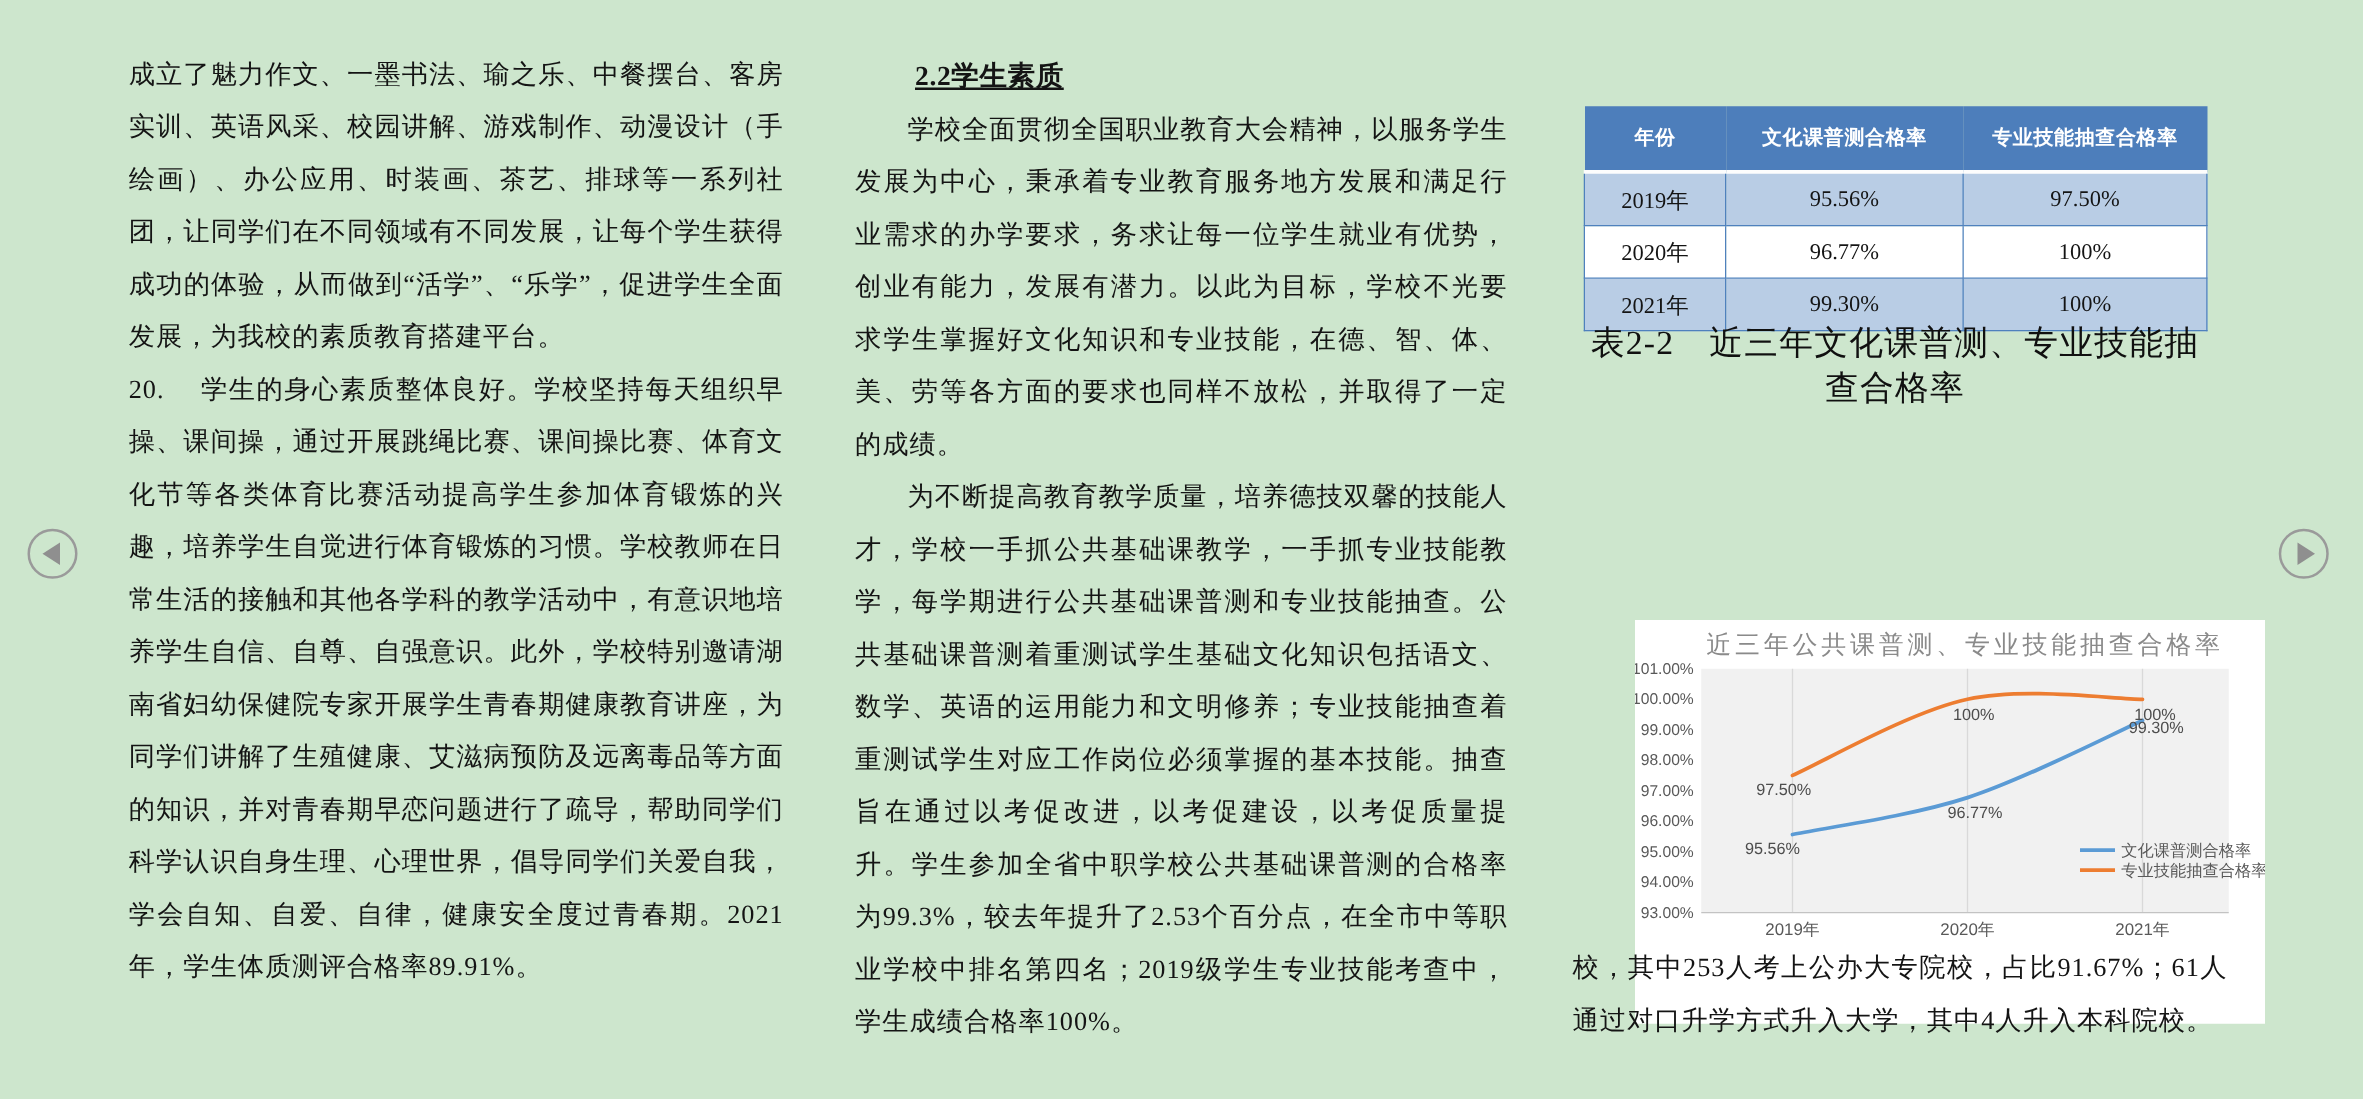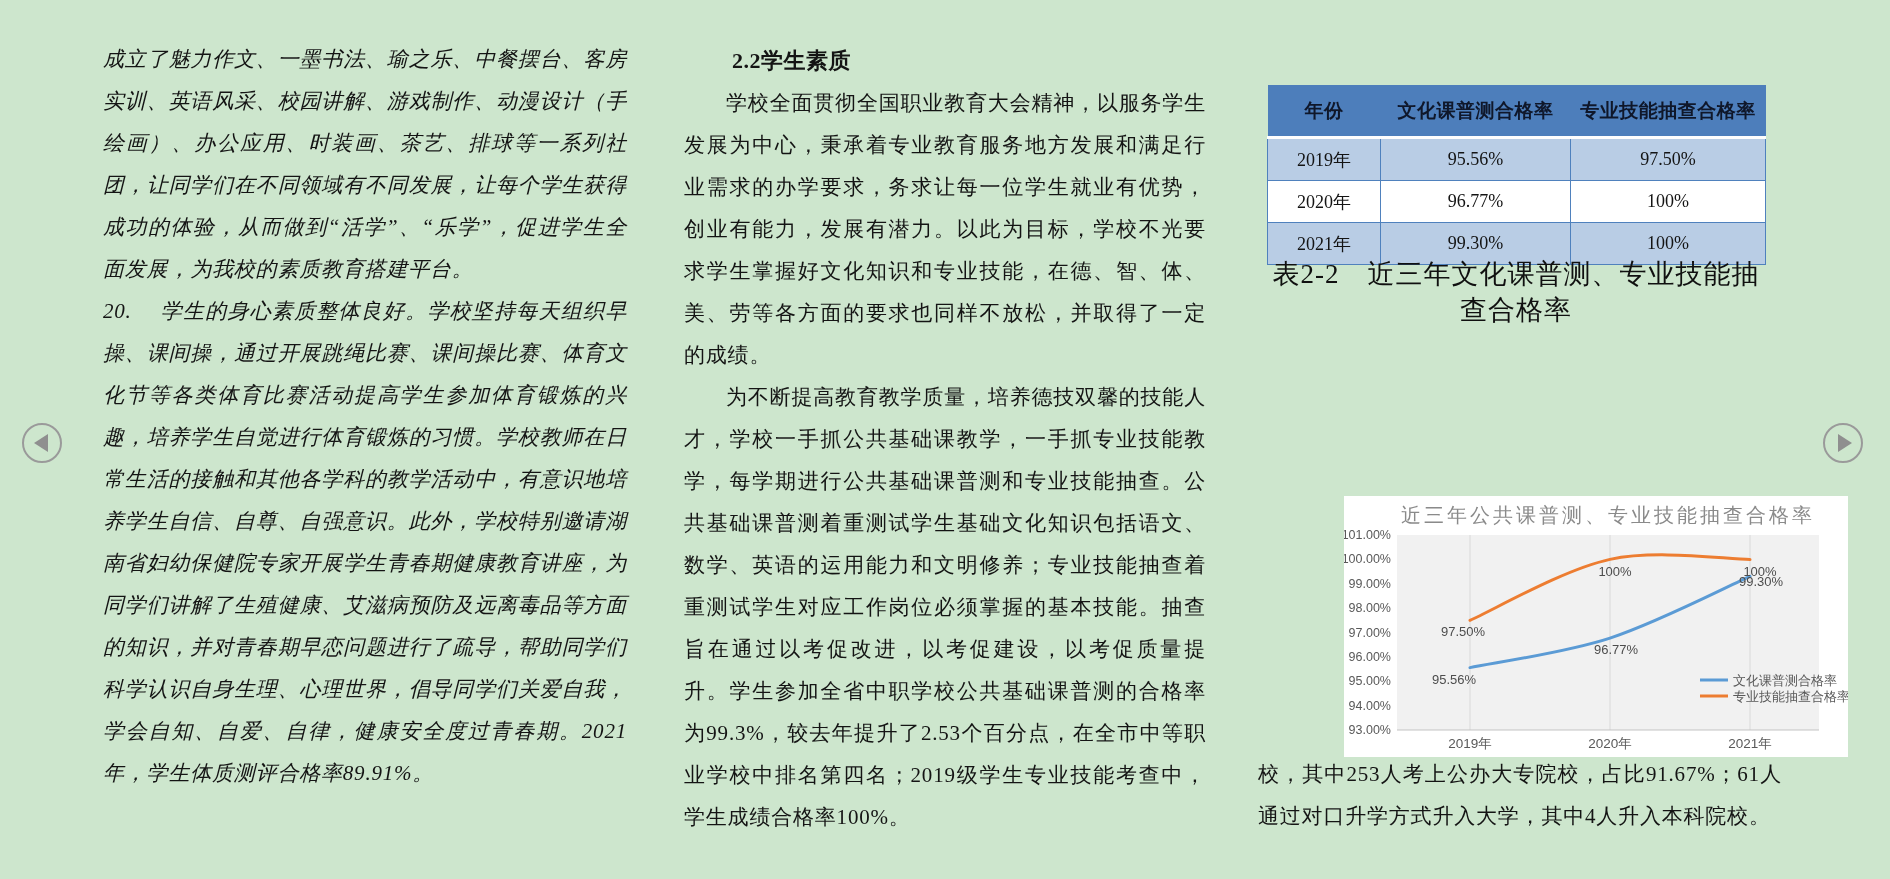--- a/index.html
+++ b/index.html
@@ -5,24 +5,24 @@
   html,body{margin:0;padding:0;}
   body{
     width:1890px;height:879px;overflow:hidden;position:relative;
     background:#cde6cd;
     font-family:"Liberation Serif","DejaVu Serif",serif;
     color:#141414;
   }
   .col{position:absolute;}
   .body-text{font-size:21px;line-height:42px;text-align:justify;letter-spacing:0.8px;margin:0;}
   .heading{font-weight:bold;font-size:22px;line-height:42px;letter-spacing:0.5px;margin:0;}
-  .left-col{left:103px;top:38px;width:524px;font-style:italic;}
+  .left-col{left:103px;top:38px;width:524px;}
   .mid-col{left:684px;top:40px;width:522px;}
   .left-heading{margin-top:9px;padding-left:40px;}
-  .mid-heading1{padding-left:48px;}
+  .mid-heading1{padding-left:48px;text-decoration:underline;}
   .mid-heading2{margin-top:9px;padding-left:48px;}
   .indent2{text-indent:2em;}
 
   
   .nav-btn{
     position:absolute;top:423px;width:40px;height:40px;box-sizing:border-box;
     border:2px solid #9a9a9a;border-radius:50%;background:transparent;
     display:flex;align-items:center;justify-content:center;cursor:pointer;padding:0;
   }
   .nav-prev{left:22px;}
@@ -30,40 +30,40 @@
   .tri{width:0;height:0;display:block;}
   .tri-left{border-top:9px solid transparent;border-bottom:9px solid transparent;border-right:14px solid #8f8f8f;margin-right:3px;}
   .tri-right{border-top:9px solid transparent;border-bottom:9px solid transparent;border-left:14px solid #8f8f8f;margin-left:3px;}
 
   
   .rate-table{
     position:absolute;left:1267px;top:85px;width:498px;
     border-collapse:collapse;table-layout:fixed;
   }
   .rate-table th{
-    background:#4d7ebb;color:#0f172a;font-weight:bold;font-size:19px;
+    background:#4d7ebb;color:#ffffff;font-weight:bold;font-size:16px;
     height:49px;border:none;border-bottom:3px solid #fdfdfd;letter-spacing:0.5px;
   }
   .rate-table td{
     height:39px;text-align:center;font-size:18px;
     border:1.6px solid #4f81bd;
   }
   .rate-table tr.alt td{background:#b9cde5;}
   .rate-table tr.plain td{background:#ffffff;}
   .col-year{width:113px;}
   .col-c1{width:190px;}
   .col-c2{width:195px;}
   .table-caption{
     position:absolute;left:1267px;top:256px;width:498px;
     text-align:center;font-size:27px;letter-spacing:1px;color:#101010;
   }
 
   
   .chart-card{
-    position:absolute;left:1344px;top:496px;width:504px;height:261px;
+    position:absolute;left:1308px;top:496px;width:504px;height:323px;
     background:#ffffff;
   }
   .chart-card svg{display:block;}
   .ct{font-family:"Liberation Sans","DejaVu Sans",sans-serif;font-size:20px;fill:#8a8a8a;letter-spacing:3px;}
   .cy{font-family:"Liberation Sans","DejaVu Sans",sans-serif;font-size:12.5px;fill:#595959;}
   .cx{font-family:"Liberation Sans","DejaVu Sans",sans-serif;font-size:13.5px;fill:#595959;}
   .cl{font-family:"Liberation Sans","DejaVu Sans",sans-serif;font-size:13px;fill:#4d4d4d;}
   .cg{font-family:"Liberation Sans","DejaVu Sans",sans-serif;font-size:13px;fill:#595959;}
 
   .right-bottom-text{position:absolute;left:1258px;top:753px;width:524px;}

